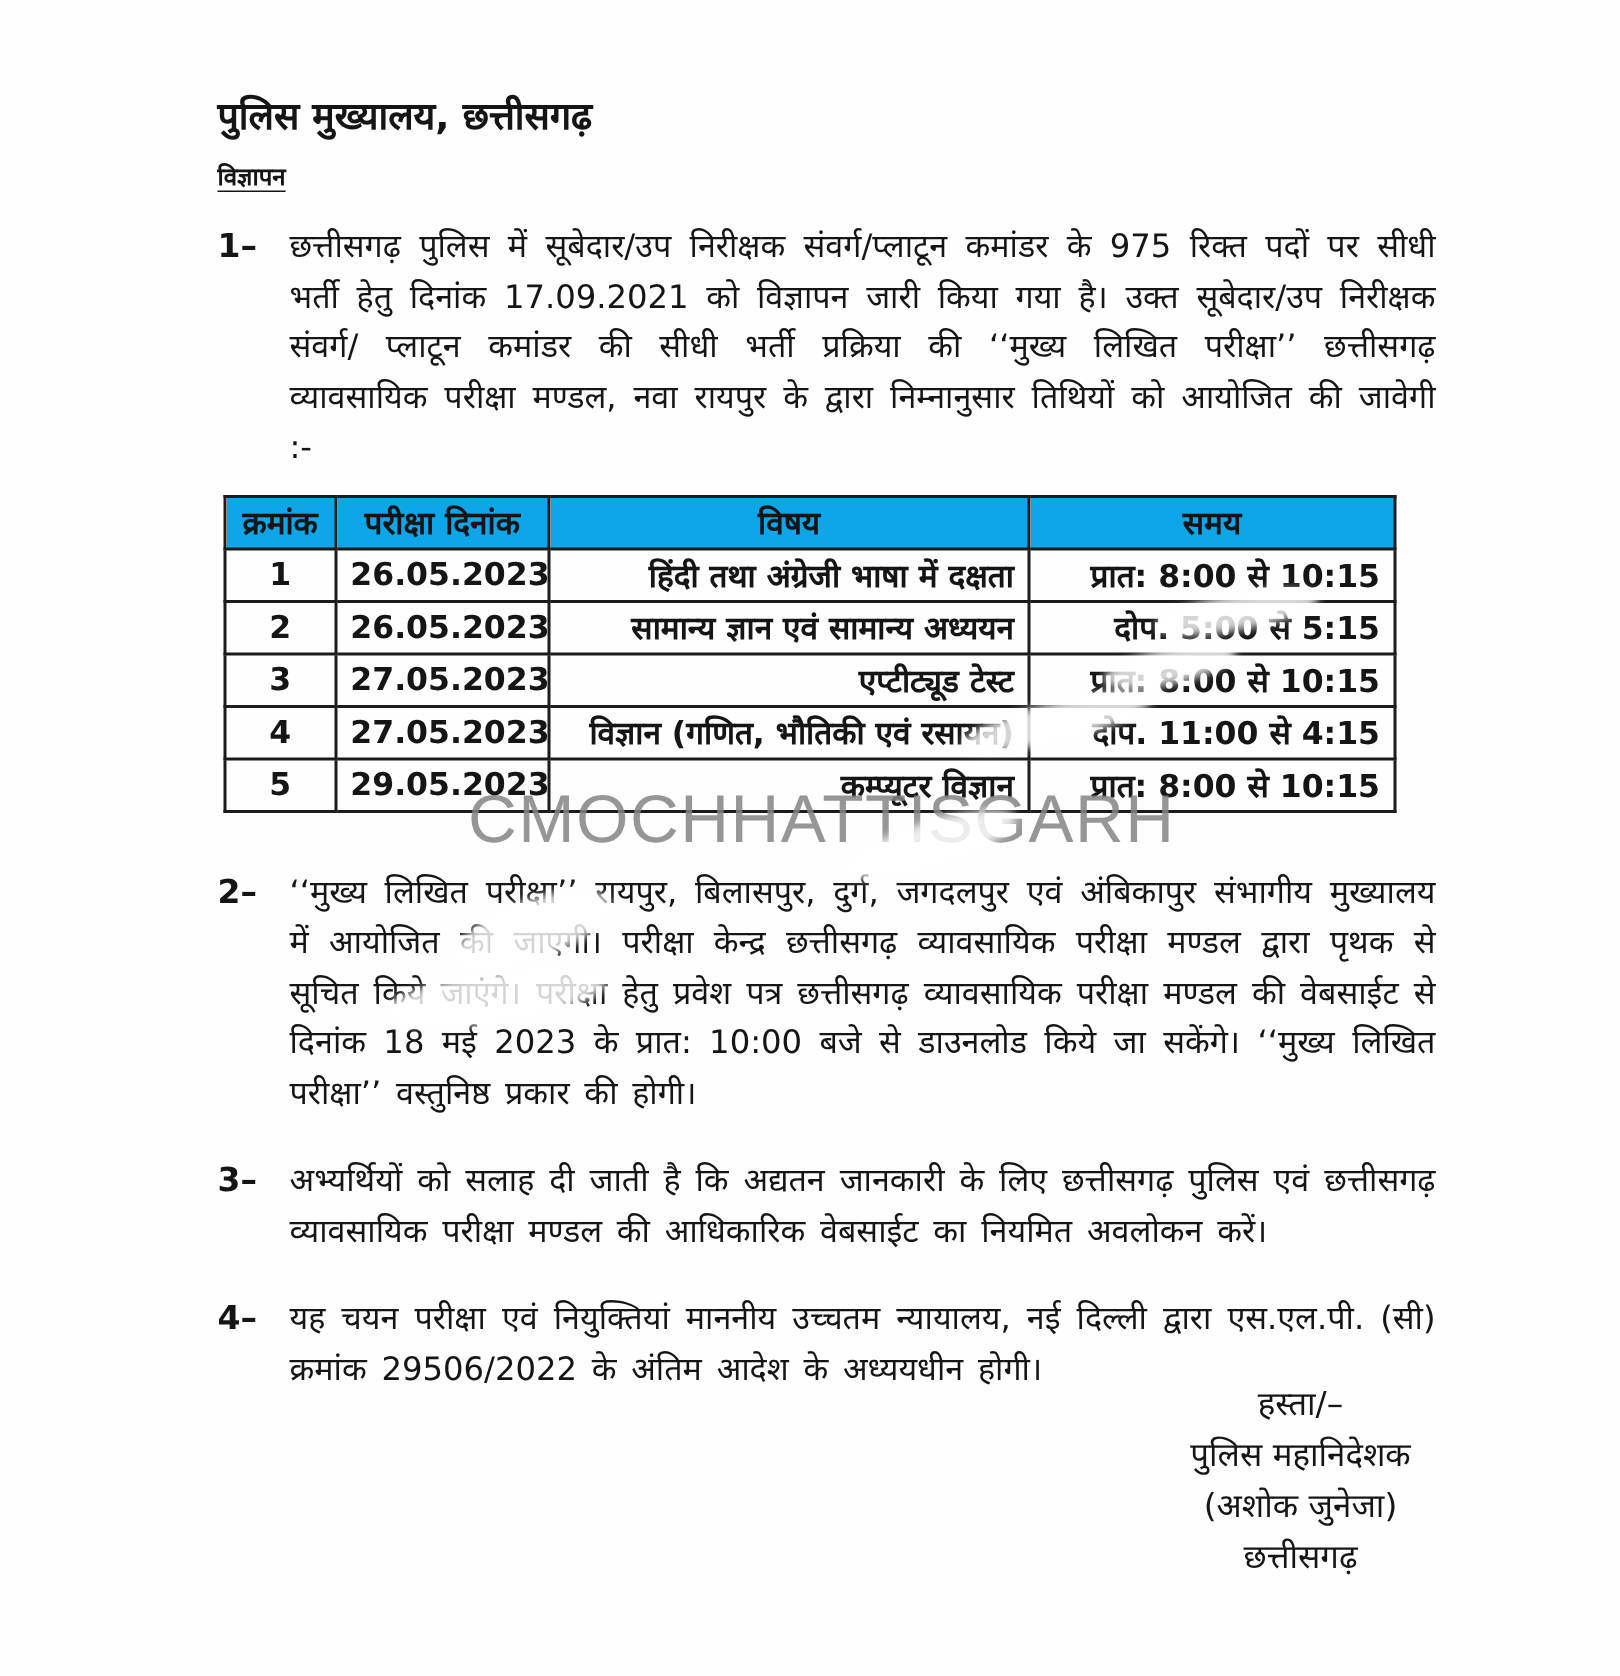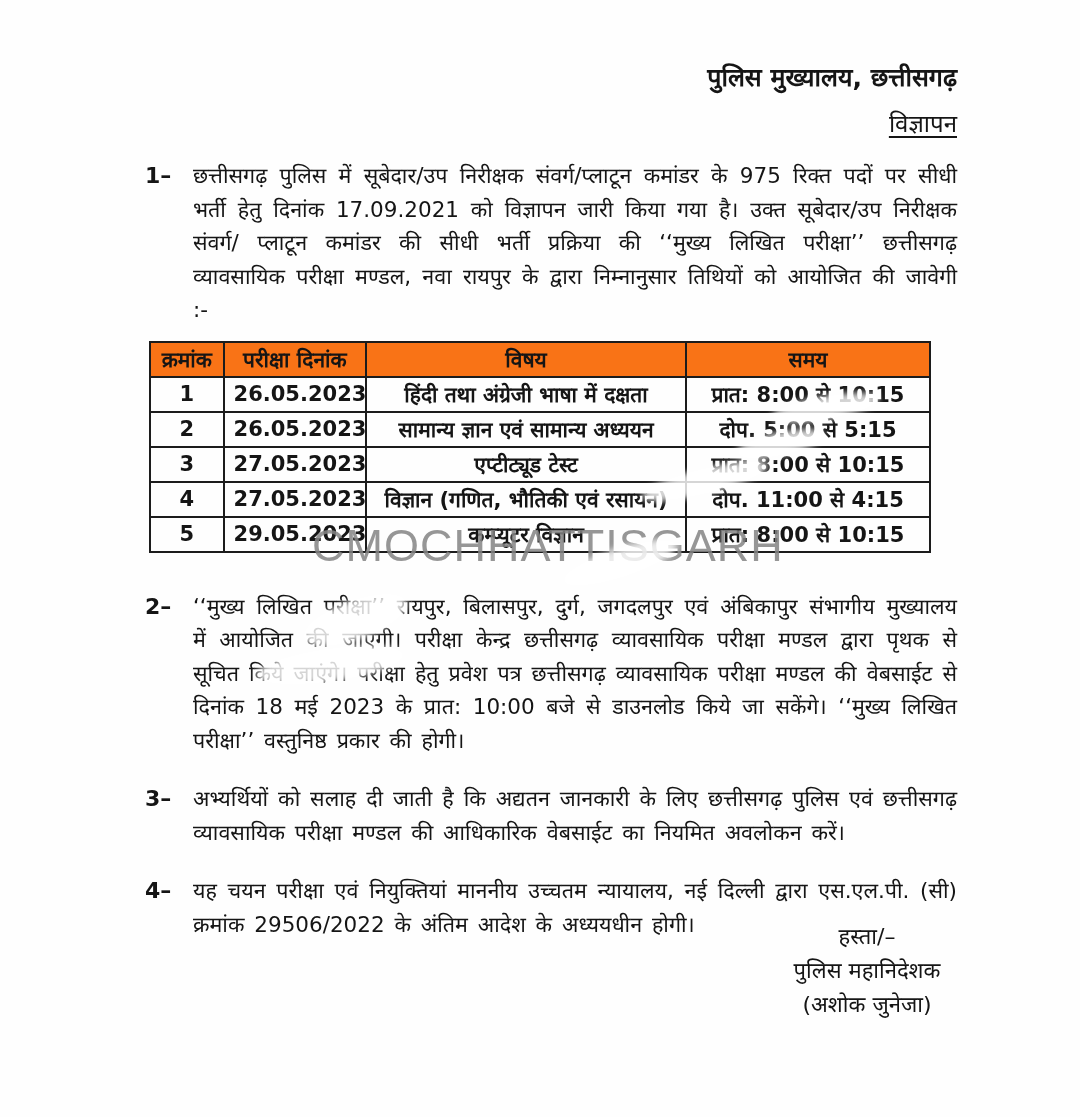--- a/index.html
+++ b/index.html
@@ -6,44 +6,44 @@
   body{
     width:1080px;height:1117px;background:#ffffff;
     font-family:"DejaVu Sans", sans-serif;
     color:#151515;
     -webkit-font-smoothing:antialiased;
   }
   .page{position:relative;width:1080px;height:1117px;overflow:hidden;background:#fefefe;}
   .content{position:absolute;left:145px;top:60px;width:812px;}
 
   
-  .doc-header{text-align:right;font-weight:700;}
+  .doc-header{text-align:left;font-weight:700;}
   .doc-header .hline{font-size:25px;line-height:36px;}
-  .doc-title{display:inline-block;margin-top:10px;font-size:24px;font-weight:400;
+  .doc-title{display:inline-block;margin-top:10px;font-size:16px;font-weight:700;
              text-decoration:underline;text-underline-offset:4px;}
 
   
   .section{display:flex;align-items:flex-start;margin-top:20px;}
   .sec-num{flex:none;width:48px;font-size:22px;font-weight:700;line-height:33px;}
   .sec-text{flex:1;font-size:21.5px;font-weight:400;line-height:33.5px;
             text-align:justify;word-spacing:3px;}
 
   
   table.exam{border-collapse:collapse;margin:14px 0 0 4px;table-layout:fixed;width:782px;}
   table.exam th,table.exam td{
     border:2.5px solid #1c1c1c;font-weight:700;font-size:21px;
     padding:2px 9px;height:29px;vertical-align:middle;white-space:nowrap;overflow:hidden;
   }
-  table.exam th{background:#f97316;text-align:center;}
+  table.exam th{background:#0ea5e9;text-align:center;}
   .col-sn{width:66px;}
   .col-date{width:128px;}
   .col-subject{width:287px;}
   .col-time{width:219px;}
   td.c{text-align:center;}
-  td.l{text-align:center;}
+  td.l{text-align:right;}
 
   .sec-2{margin-top:37px;}
   .sec-3{margin-top:25px;}
   .sec-4{margin-top:25px;}
 
   
   .signature{position:absolute;left:762px;top:920px;width:210px;text-align:center;
              font-size:22px;font-weight:400;line-height:34px;}
 
   
@@ -142,20 +142,21 @@
       <div class="sec-num">4–</div>
       <div class="sec-text">यह चयन परीक्षा एवं नियुक्तियां माननीय उच्चतम न्यायालय, नई दिल्ली द्वारा एस.एल.पी. (सी) क्रमांक 29506/2022 के अंतिम आदेश के अध्ययधीन होगी।</div>
     </div>
 
   </div>
 
   <div class="signature">
     <div>हस्ता/–</div>
     <div>पुलिस महानिदेशक</div>
     <div>(अशोक जुनेजा)</div>
+    <div>छत्तीसगढ़</div>
   </div>
 
   <div class="watermark">CMOCHHATTISGARH</div>
 
   <div class="smudge s1"></div>
   <div class="smudge s2"></div>
   <div class="smudge s3"></div>
   <div class="smudge s4"></div>
   <div class="smudge s5"></div>
   <div class="smudge s6"></div>

